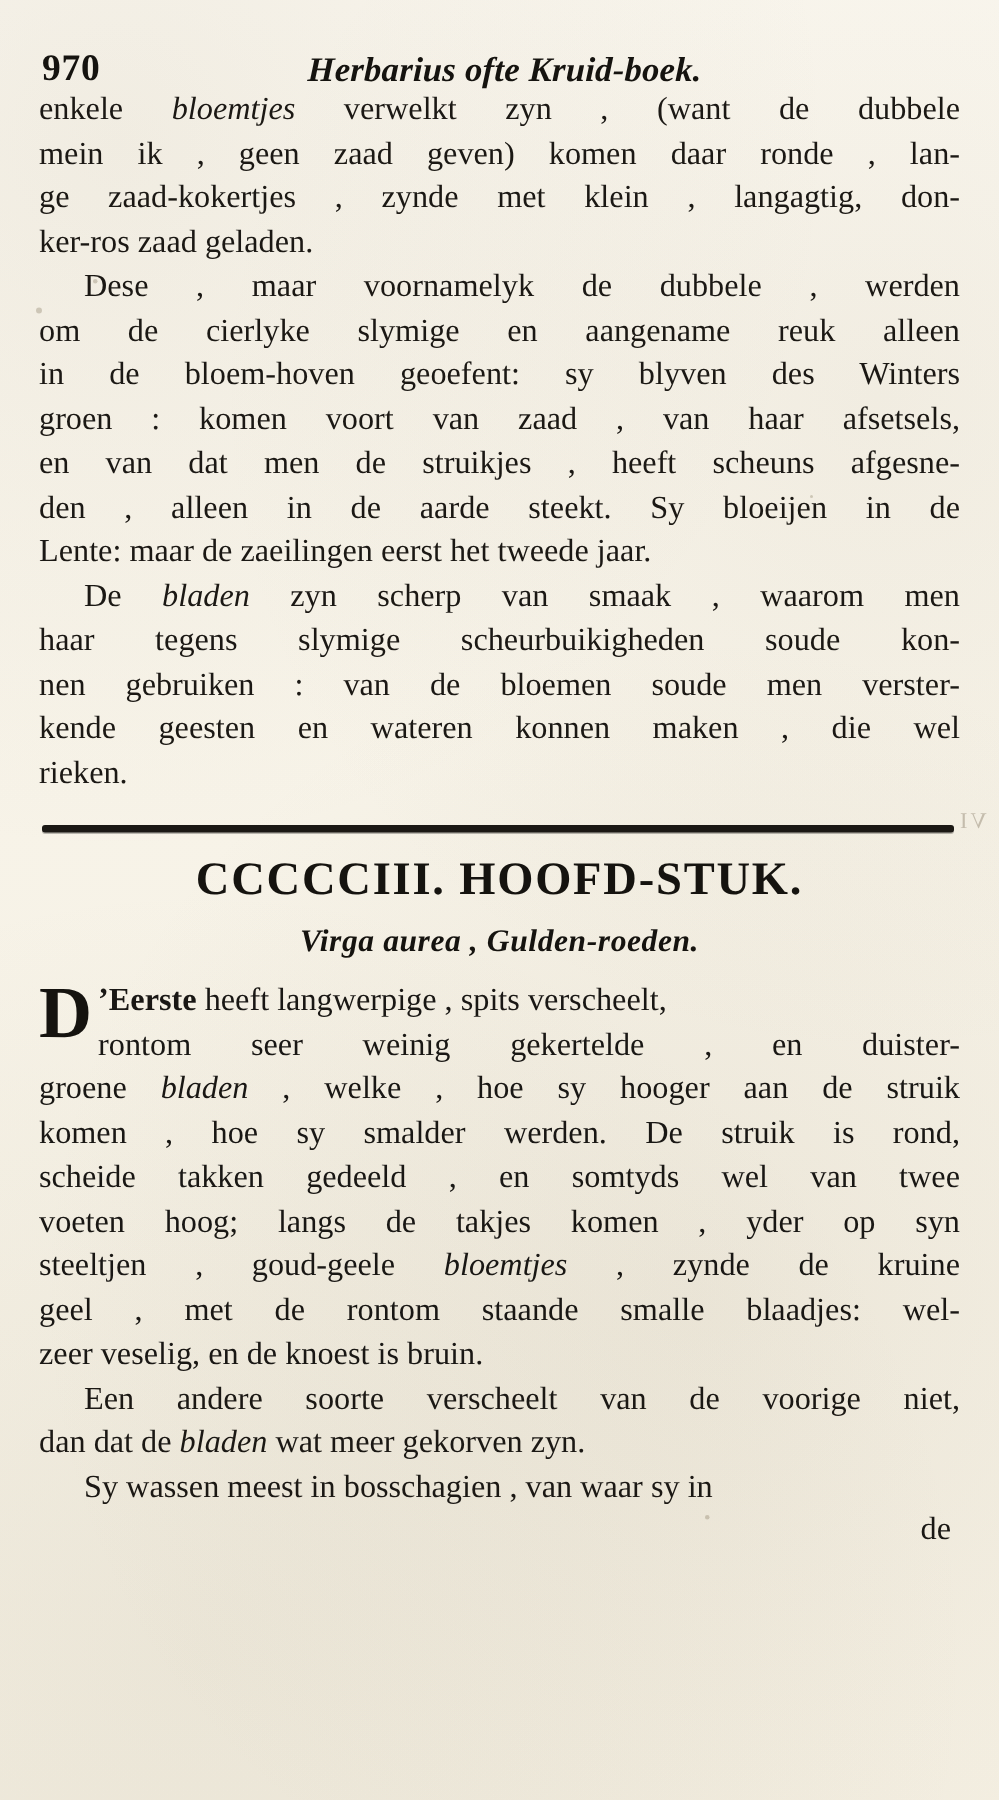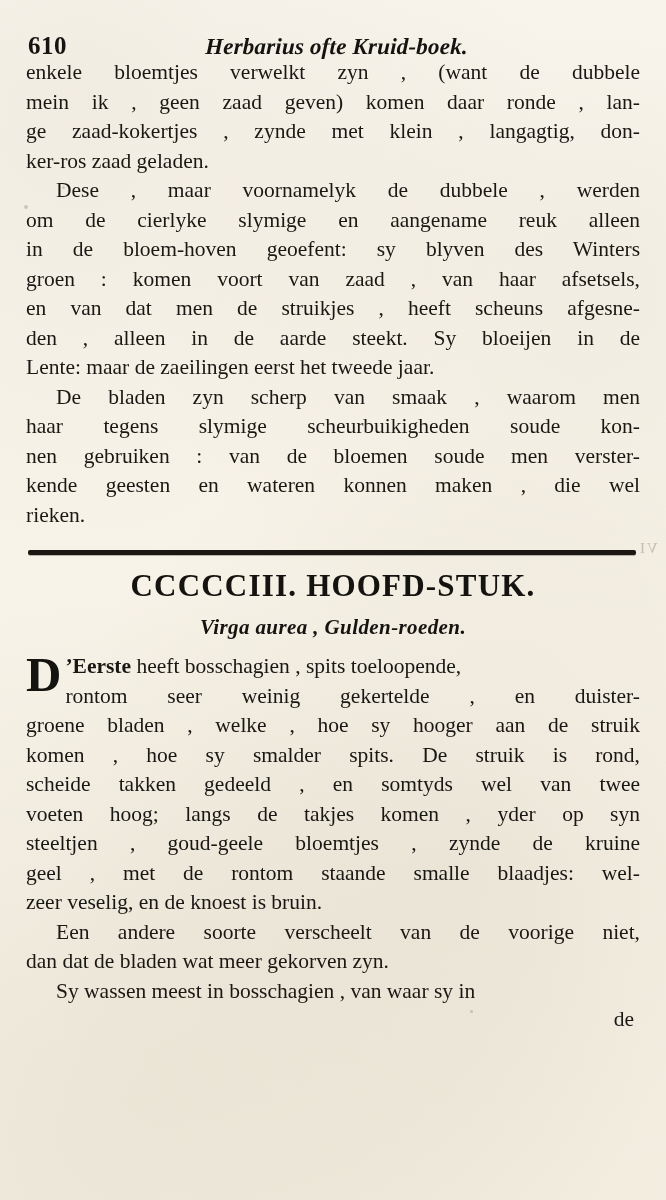--- a/index.html
+++ b/index.html
@@ -79,21 +79,21 @@
     display: block;
     text-align: justify;
     text-align-last: justify;
     white-space: normal;
   }
   .j-last {
     display: block;
     text-align: justify;
     text-align-last: left;
   }
-  .ital { }
+  .ital { font-style: italic; }
   .blk { font-weight: bold; }
 
   
   .rule {
     margin: 20px 4px 14px 2px;
     height: 5px;
     background: #1b1814;
     border-radius: 2px;
     box-shadow: 0 1px 0 rgba(0,0,0,0.25);
   }
@@ -160,21 +160,21 @@
     border-radius: 50%;
     pointer-events: none;
   }
 </style>
 </head>
 <body>
 
 <div class="page">
 
   <div class="runhead">
-    <div class="folio">610</div>
+    <div class="folio">970</div>
     <div class="runtitle">Herbarius ofte Kruid-boek.</div>
   </div>
 
   <div class="body">
 
     <p>
       <span class="j">enkele <span class="ital">bloemtjes</span> verwelkt zyn , (want de dubbele</span>
       <span class="j">mein ik , geen zaad geven) komen daar ronde , lan-</span>
       <span class="j">ge zaad-kokertjes , zynde met klein , langagtig, don-</span>
       <span class="j-last">ker-ros zaad geladen.</span>
@@ -199,24 +199,24 @@
     </p>
   </div>
 
   <div class="rule"></div>
 
   <div class="chapter-head">CCCCCIII. HOOFD-STUK.</div>
   <div class="chapter-sub">Virga aurea ,  Gulden-roeden.</div>
 
   <div class="dropcap-block">
     <span class="dropcap">D</span>
-    <span class="blk">’Eerste</span><span> heeft bosschagien , spits toeloopende,</span>
+    <span class="blk">’Eerste</span><span> heeft langwerpige , spits verscheelt,</span>
     <span class="j">rontom seer weinig gekertelde , en duister-</span>
     <span class="j">groene <span class="ital">bladen</span> , welke , hoe sy hooger aan de struik</span>
-    <span class="j">komen , hoe sy smalder spits.   De struik is rond,</span>
+    <span class="j">komen , hoe sy smalder werden.   De struik is rond,</span>
     <span class="j">scheide takken gedeeld , en somtyds wel van twee</span>
     <span class="j">voeten hoog; langs de takjes komen , yder op syn</span>
     <span class="j">steeltjen , goud-geele <span class="ital">bloemtjes</span> , zynde de kruine</span>
     <span class="j">geel , met de rontom staande smalle blaadjes: wel-</span>
     <span class="j-last">zeer veselig, en de knoest is bruin.</span>
   </div>
 
   <div class="body">
     <p>
       <span class="j" style="text-indent:30px">Een andere soorte verscheelt van de voorige niet,</span>

